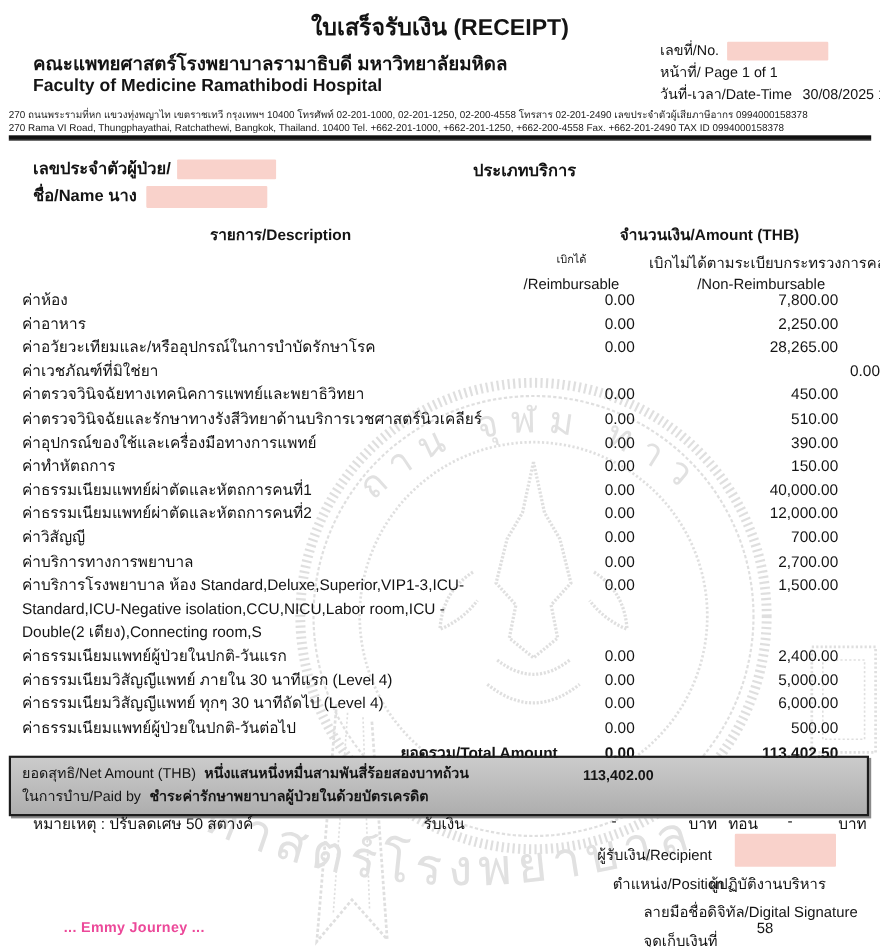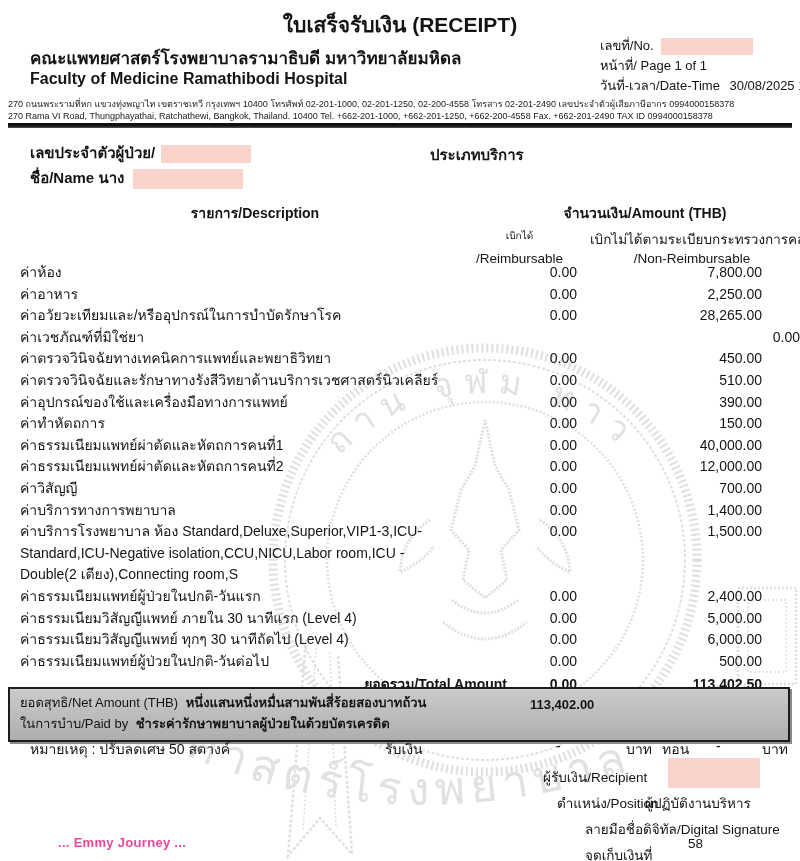--- a/index.html
+++ b/index.html
@@ -164,21 +164,21 @@
           <div class="cell-non">12,000.00</div>
         </div>
         <div class="row">
           <div class="cell-desc">ค่าวิสัญญี</div>
           <div class="cell-reimb">0.00</div>
           <div class="cell-non">700.00</div>
         </div>
         <div class="row">
           <div class="cell-desc">ค่าบริการทางการพยาบาล</div>
           <div class="cell-reimb">0.00</div>
-          <div class="cell-non">1,400.00</div>
+          <div class="cell-non">2,700.00</div>
         </div>
         <div class="row">
           <div class="cell-desc">ค่าบริการโรงพยาบาล ห้อง Standard,Deluxe,Superior,VIP1-3,ICU-Standard,ICU-Negative isolation,CCU,NICU,Labor room,ICU - Double(2 เตียง),Connecting room,S</div>
           <div class="cell-reimb">0.00</div>
           <div class="cell-non">1,500.00</div>
         </div>
         <div class="row">
           <div class="cell-desc">ค่าธรรมเนียมแพทย์ผู้ป่วยในปกติ-วันแรก</div>
           <div class="cell-reimb">0.00</div>
           <div class="cell-non">2,400.00</div>

